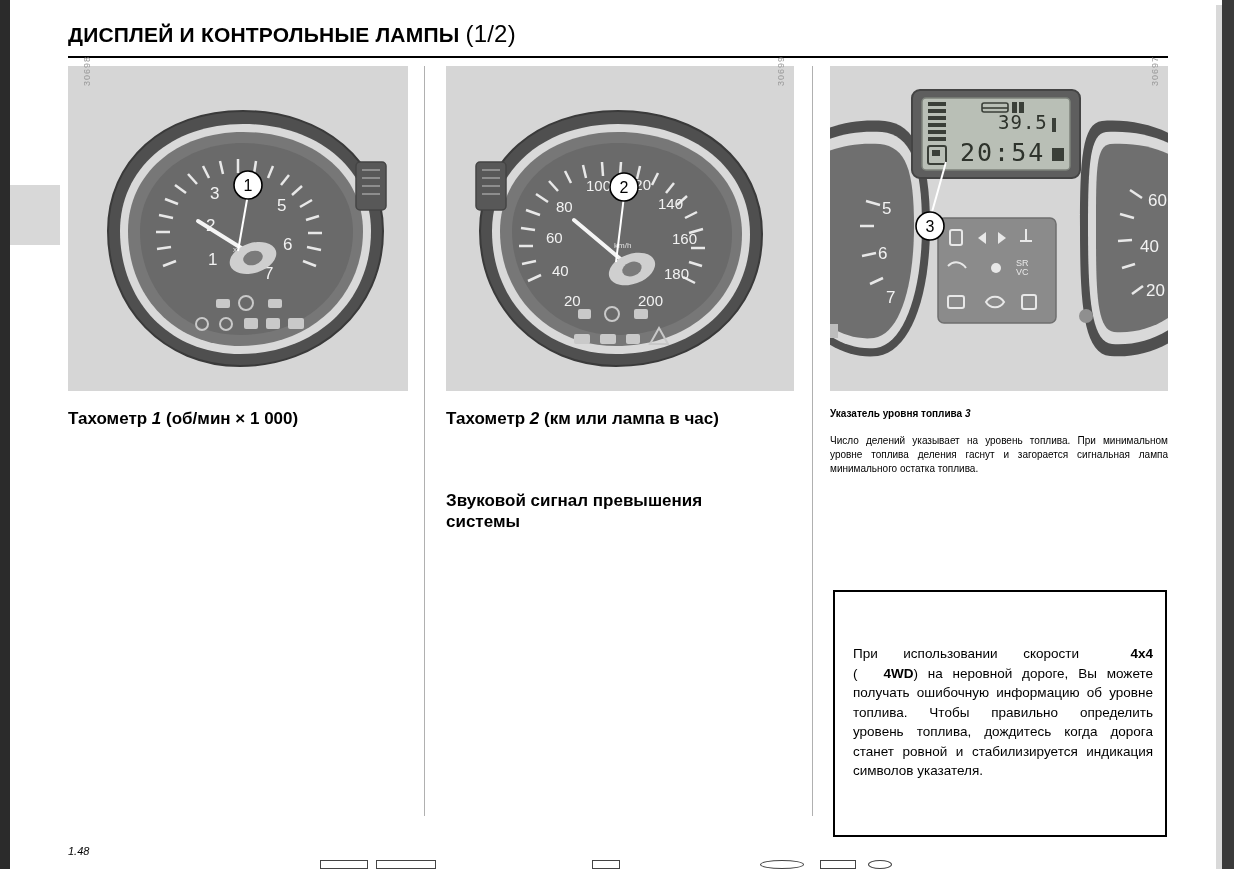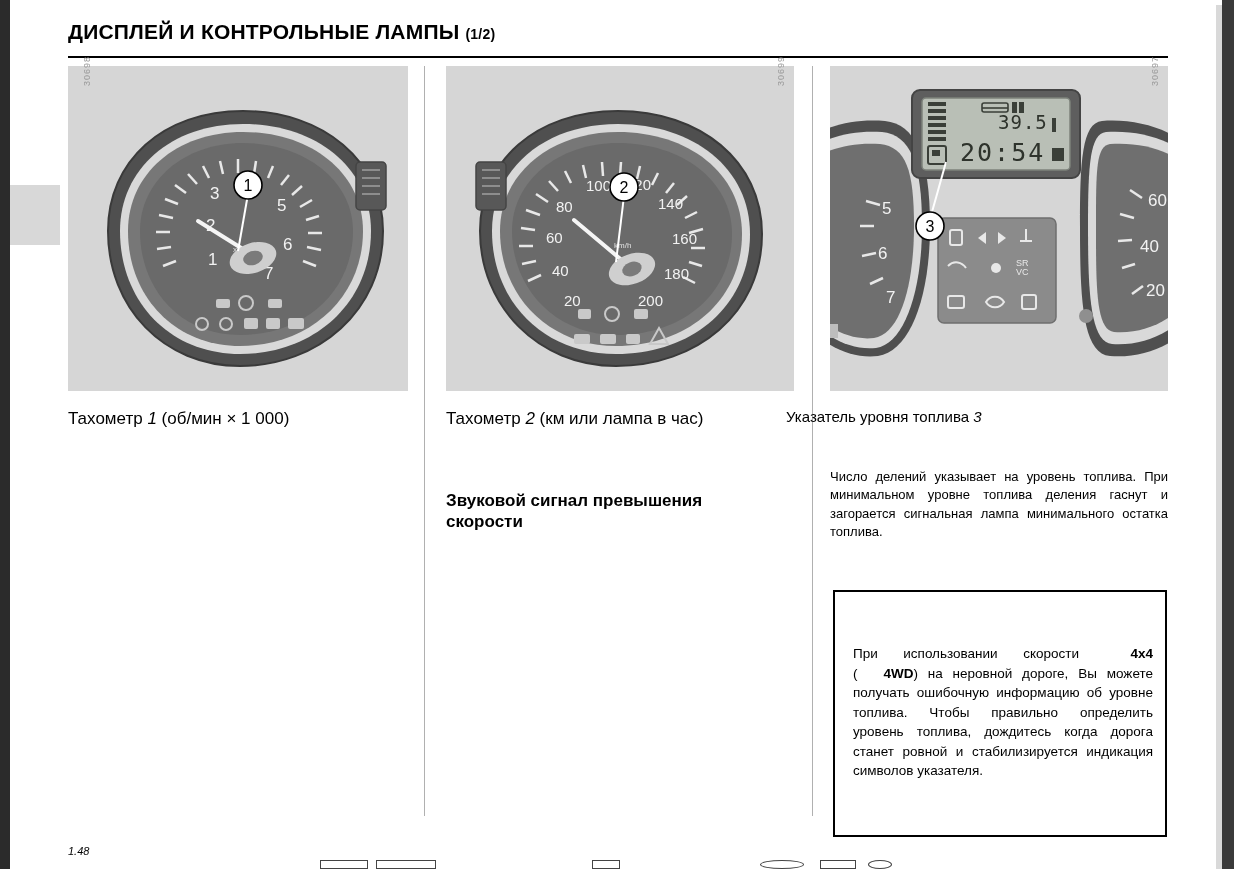--- a/index.html
+++ b/index.html
@@ -55,22 +55,22 @@
   
   .title {
     position: absolute;
     left: 68px;
     top: 20px;
     font-size: 21px;
     font-weight: bold;
     letter-spacing: 0.2px;
   }
   .title .frac {
-    font-size: 14px;
-    font-weight: bold;
+    font-size: 24px;
+    font-weight: normal;
   }
   .title-rule {
     position: absolute;
     left: 68px;
     top: 56px;
     width: 1100px;
     height: 2px;
     background: #000;
   }
 
@@ -104,42 +104,41 @@
     white-space: nowrap;
   }
 
   
   .dial-svg { position: absolute; left: 0; top: 0; }
 
   
   .caption {
     position: absolute;
     font-size: 17px;
-    font-weight: normal;
+    font-weight: bold;
     line-height: 1.25;
   }
   .caption .num { font-style: italic; }
   .cap1 { left: 68px;  top: 408px; width: 340px; }
   .cap2 { left: 446px; top: 408px; width: 330px; }
-  .cap3 { left: 786px; top: 408px; width: 340px; font-size: 15px; }
+  .cap3 { left: 830px; top: 408px; width: 340px; font-size: 10px; }
 
   .subhead {
     position: absolute;
     font-size: 17px;
     font-weight: bold;
     line-height: 1.25;
   }
   .sub2 { left: 446px; top: 490px; width: 330px; }
 
   .body-text {
     position: absolute;
-    font-size: 13px;
+    font-size: 10px;
     line-height: 1.42;
     text-align: justify;
-    margin-top: 34px;
   }
   .body2 { left: 446px; top: 541px; width: 340px; }
   .body3 { left: 830px; top: 434px; width: 338px; }
 
   .warn-box {
     position: absolute;
     left: 833px;
     top: 590px;
     width: 334px;
     height: 247px;
@@ -438,21 +437,21 @@
   </div>
 
   <div class="caption cap1">
     <span>Тахометр </span><span class="num">1</span><span> (об/мин × 1 000)</span>
   </div>
 
   <div class="caption cap2">
     <span>Тахометр </span><span class="num">2</span><span> (км или лампа в час)</span>
   </div>
 
-  <div class="subhead sub2">Звуковой сигнал превышения скорости</div>
+  <div class="subhead sub2">Звуковой сигнал превышения системы</div>
 
   <div class="caption cap3">
     <span>Указатель уровня топлива </span><span class="num">3</span>
   </div>
   <div class="body-text body3">Число делений указывает на уровень топлива. При минимальном уровне топлива деления гаснут и загорается сигнальная лампа минимального остатка топлива.</div>
 
   <div class="warn-box">
     <div class="warn-text">
       <span>При использовании скорости </span><b>4x4</b><span> (</span><b>4WD</b><span>) на неровной дороге, Вы можете получать ошибочную информацию об уровне топлива. Чтобы правильно определить уровень топлива, дождитесь когда дорога станет ровной и стабилизируется индикация символов указателя.</span>
     </div>

